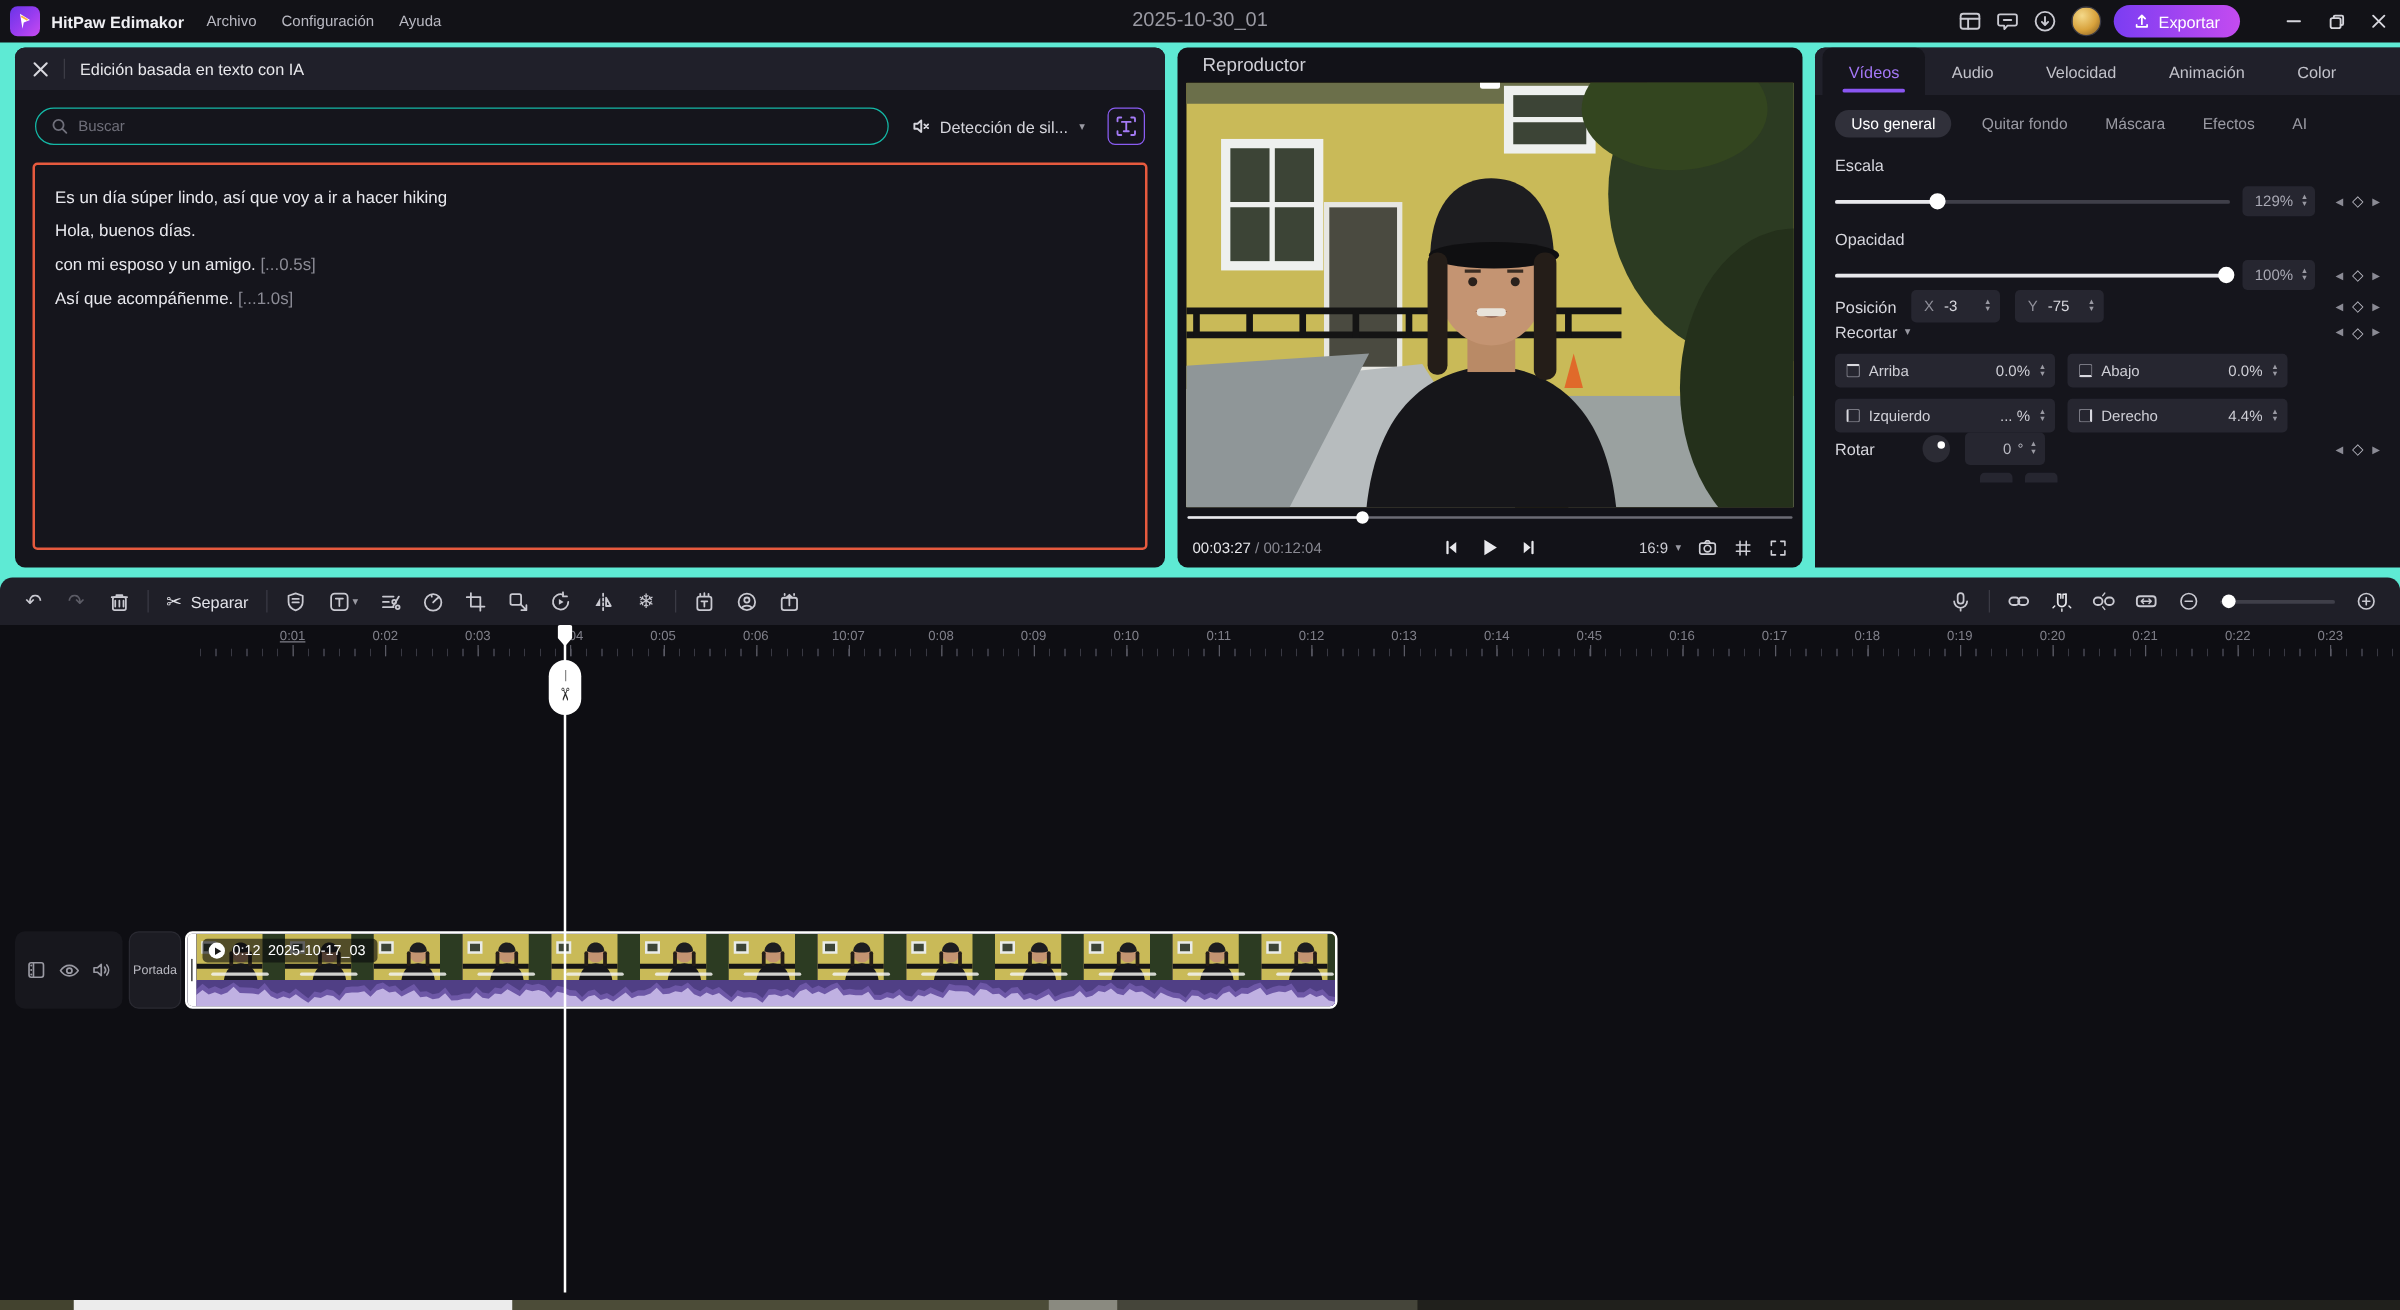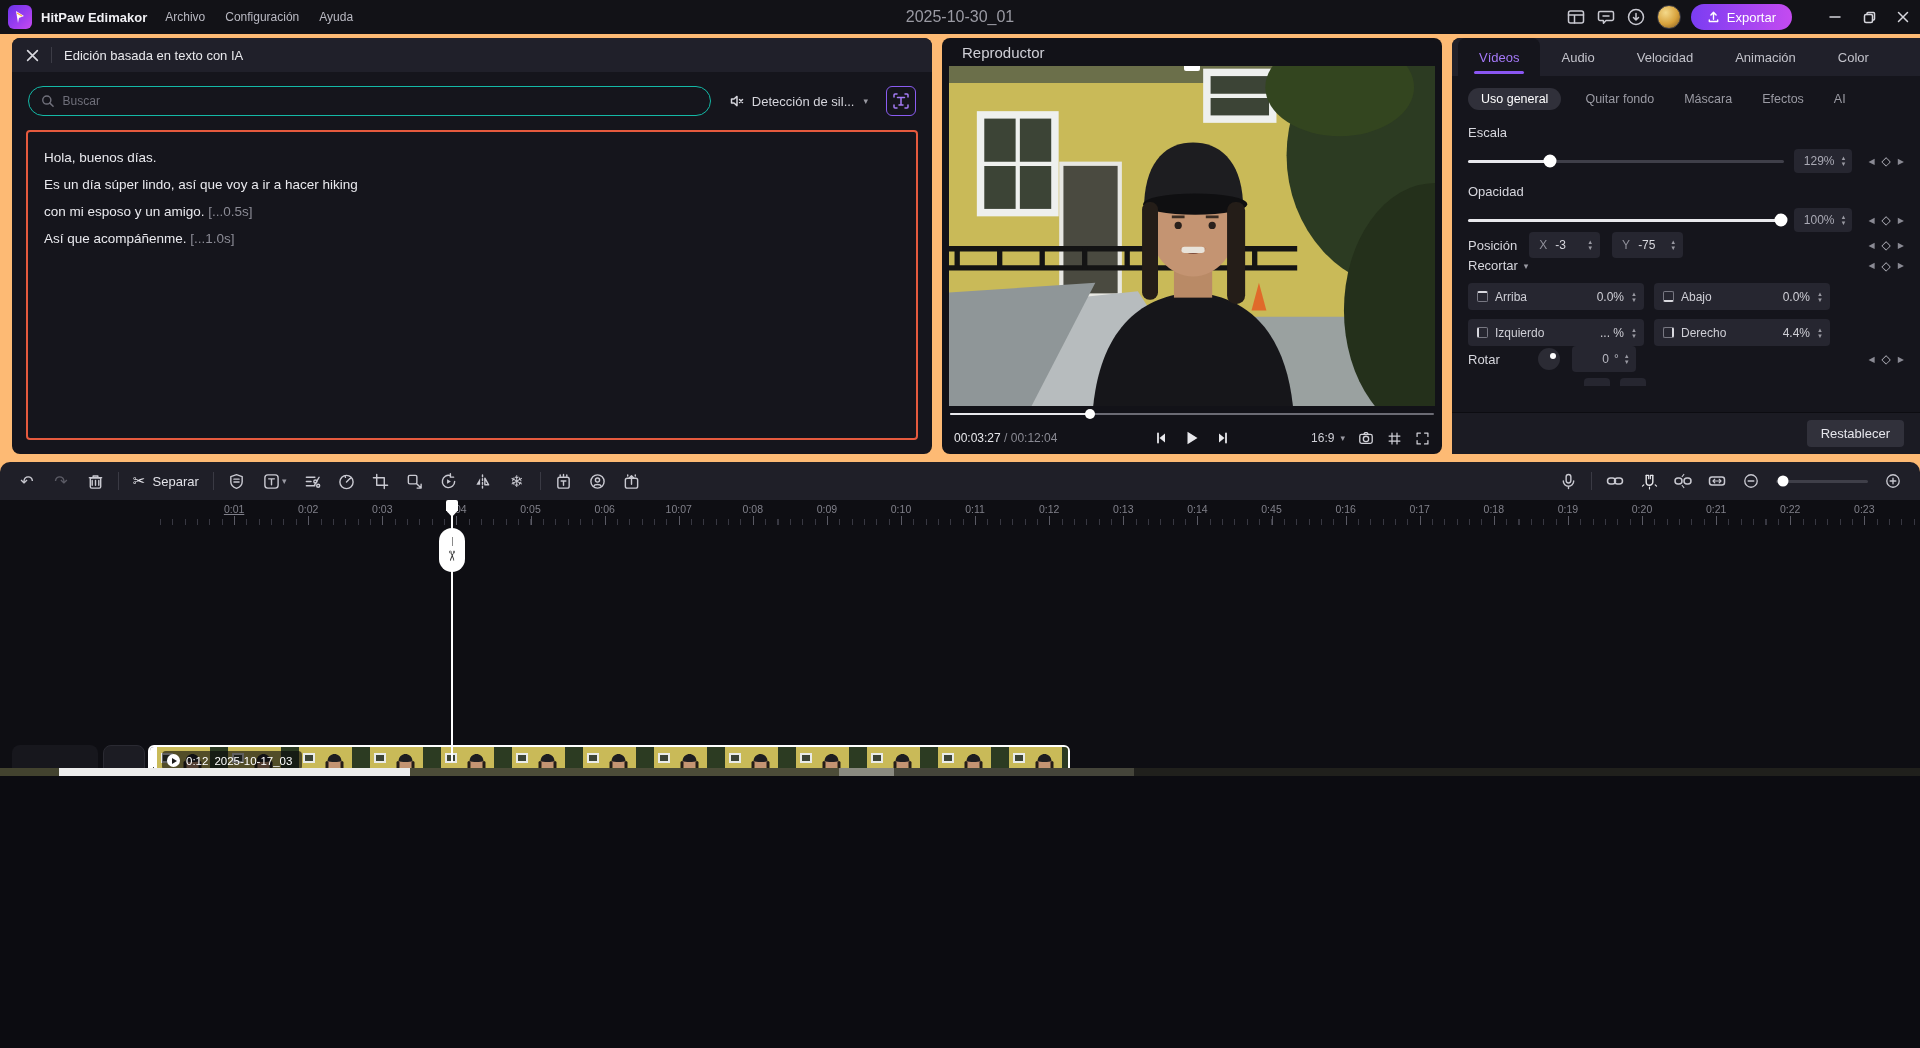--- a/index.html
+++ b/index.html
@@ -1,18 +1,18 @@
 <!DOCTYPE html>
 <html><head>
 <meta charset="utf-8">
 <style>
   * { margin:0; padding:0; box-sizing:border-box; }
   html,body { width:1920px; height:1048px; background:#0c0c11; overflow:hidden; }
   body { font-family:"Liberation Sans","DejaVu Sans",sans-serif; color:#d8d8de; -webkit-font-smoothing:antialiased; }
-  .app { position:relative; width:1920px; height:776px; background:#fdba74; display:flex; flex-direction:column; }
+  .app { position:relative; width:1920px; height:1048px; background:#5eead4; display:flex; flex-direction:column; }
   svg.ic { fill:none; stroke:currentColor; stroke-width:1.5; stroke-linecap:round; stroke-linejoin:round; display:block; }
 
   
   .titlebar { height:34px; display:flex; align-items:center; background:#121217; padding:0 0 0 8px; position:relative; flex:0 0 34px; }
   .logo { width:24px; height:24px; border-radius:6px; background:linear-gradient(135deg,#6a34e8,#9b3df0 55%,#c84bf0); display:flex; align-items:center; justify-content:center; margin-right:9px; }
   .logo svg { display:block; }
   .app-name { font-size:13px; font-weight:bold; color:#f0f0f4; margin-right:18px; }
   .menu-item { font-size:12px; color:#b9b9c2; margin-right:20px; cursor:default; }
   .project-name { position:absolute; left:50%; transform:translateX(-50%); font-size:16px; color:#9a9aa3; }
   .tb-right { margin-left:auto; display:flex; align-items:center; height:100%; }
@@ -237,22 +237,22 @@
           <span class="detect-caret">▾</span>
         </div>
         <div class="ttb-btn">
           <svg class="ic" width="18" height="18" viewBox="0 0 18 18">
               <path d="M2 5V3a1 1 0 0 1 1-1h2M13 2h2a1 1 0 0 1 1 1v2M16 13v2a1 1 0 0 1-1 1h-2M5 16H3a1 1 0 0 1-1-1v-2"></path>
               <path d="M5.5 5.5h7M9 5.5v7.5M7 13h4"></path>
             </svg>
         </div>
       </div>
       <div class="transcript">
+        <div class="t-line"><span>Es un día súper lindo, así que voy a ir a hacer hiking</span><span class="pause"></span></div>
         <div class="t-line"><span>Hola, buenos días.</span><span class="pause"></span></div>
-        <div class="t-line"><span>Es un día súper lindo, así que voy a ir a hacer hiking</span><span class="pause"></span></div>
         <div class="t-line"><span>con mi esposo y un amigo. </span><span class="pause">[...0.5s]</span></div>
         <div class="t-line"><span>Así que acompáñenme. </span><span class="pause">[...1.0s]</span></div>
       </div>
     </section>
 
     <section class="panel player-panel">
       <div class="pl-header">
         <span>Reproductor</span>
       </div>
       <div class="video-wrap">
@@ -485,23 +485,20 @@
               <span class="dia">◇</span>
               <span class="tri">▶</span>
             </div>
         </div>
         <div class="cutoff">
           <span class="stub"></span>
           <span class="stub"></span>
         </div>
       </div>
 
-      <div class="props-bottom">
-        <span class="reset-btn">Restablecer</span>
-      </div>
     </aside>
   </div>
 
   <div class="toolbar">
     <div class="toolbar-bar">
       <div class="t-btn glyph">↶</div>
       <div class="t-btn glyph dim">↷</div>
       <div class="t-btn">
         <svg class="ic" width="17" height="17" viewBox="0 0 18 18">
             <path d="M2.5 5h13M6.5 5V3.2h5V5M5.5 8v5M9 8v5M12.5 8v5"></path>

